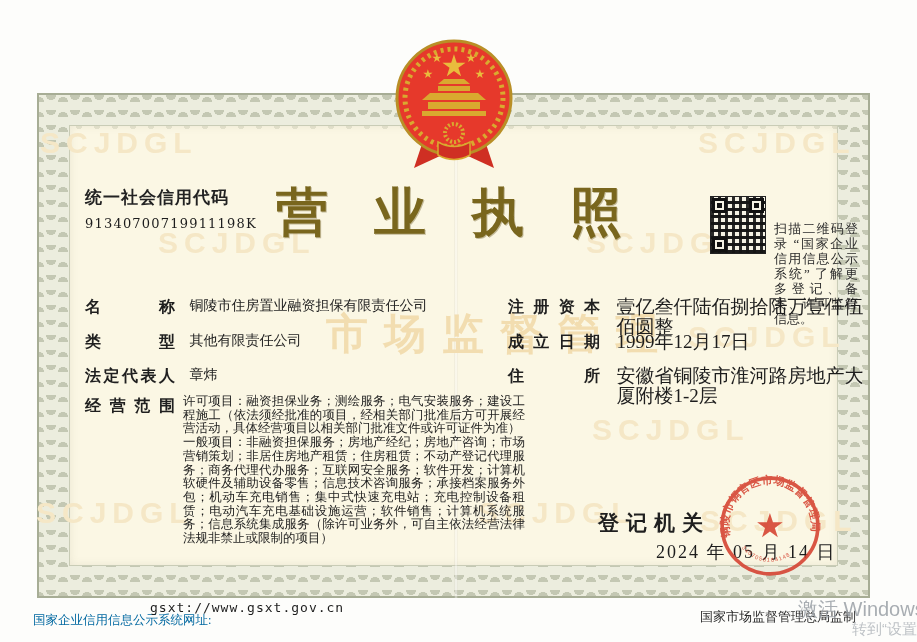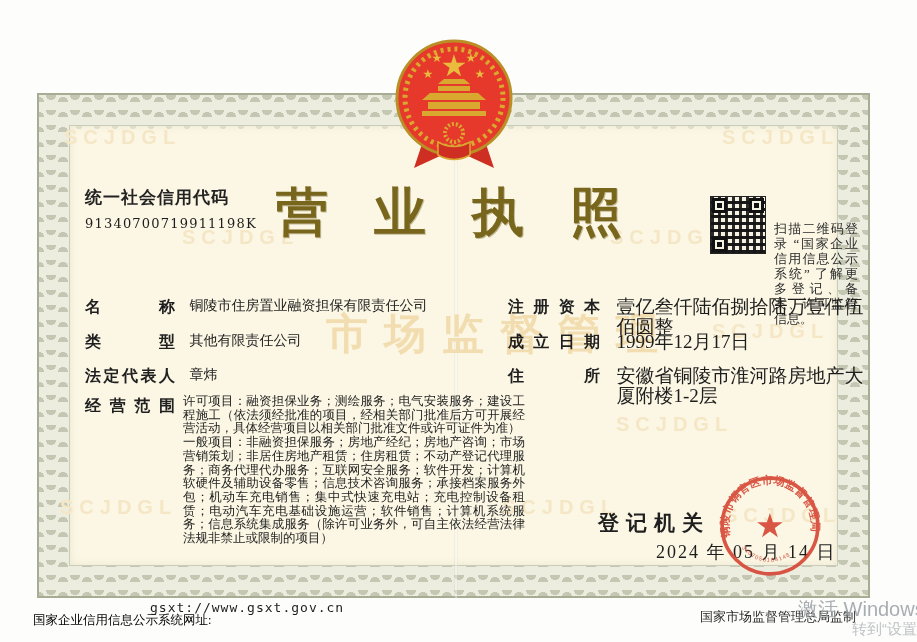--- a/index.html
+++ b/index.html
@@ -18,22 +18,22 @@
   .paper { position:absolute; inset:31px; background:#fbf7e4;
     box-shadow:0 0 0 1px #c9ccb6, 0 0 8px rgba(90,90,60,.10) inset;
     background-image:
       radial-gradient(circle at 50% 0%, rgba(176,180,150,.28) 30%, transparent 31%);
     background-size:18px 6px; background-repeat:repeat-x; }
   .crease { position:absolute; left:454px; top:93px; width:4px; height:505px;
     background:linear-gradient(90deg, rgba(120,110,80,.10), rgba(255,255,255,.5), rgba(120,110,80,.08));
     pointer-events:none; }
 
   
-  .wm-s { position:absolute; font-weight:bold; font-size:20px; letter-spacing:6px;
-    color:#f5e7c6; font-family:"Liberation Sans", sans-serif; pointer-events:none;margin-left:24px; }
+  .wm-s { position:absolute; font-weight:bold; font-size:30px; letter-spacing:6px;
+    color:#f5e7c6; font-family:"Liberation Sans", sans-serif; pointer-events:none; }
   .wm-big { position:absolute; left:326px; top:306px; font-size:42px; font-weight:bold;
     letter-spacing:16px; color:#f2ddb0; font-family:"Liberation Serif", serif; pointer-events:none; }
 
   
   .emblem { position:absolute; left:392px; top:36px; width:124px; height:140px; }
 
   
   .code-block { position:absolute; left:85px; top:186px; }
   .code-label { font-size:17px; font-weight:bold; color:#222; letter-spacing:1px; }
   .code-value { margin-top:7px; font-size:13px; color:#1d1d1d; letter-spacing:1.2px;
@@ -70,21 +70,21 @@
   .scope div { margin:0; }
 
   
   .registry-label { position:absolute; left:598px; top:509px; font-size:21px; font-weight:bold;
     color:#1f1f1f; letter-spacing:7px; }
   .issue-date { position:absolute; left:656px; top:540px; font-size:18px; color:#1d1d1d;
     letter-spacing:2px; font-family:"Liberation Serif", serif; }
   .stamp { position:absolute; left:718px; top:474px; width:104px; height:104px; opacity:.88; }
 
   
-  .footer-left { position:absolute; left:33px; top:612px; font-size:12.5px; color:#000000;
+  .footer-left { position:absolute; left:33px; top:612px; font-size:12.5px; color:#0369a1;
     font-family:"Liberation Serif", serif; }
   .footer-url { position:absolute; left:150px; top:600px; font-size:13px; color:#1d1d1d;
     font-family:"DejaVu Sans Mono", monospace; letter-spacing:1px; }
   .footer-right { position:absolute; left:700px; top:608px; font-size:13px; color:#2a2a2a;
     font-family:"Liberation Serif", serif; }
   .win-act-1 { position:absolute; left:798px; top:596px; font-size:20px; color:#9aa0a6;
     opacity:.85; white-space:nowrap; }
   .win-act-2 { position:absolute; left:852px; top:620px; font-size:15px; color:#b3b8bd;
     opacity:.85; white-space:nowrap; }
 </style>

